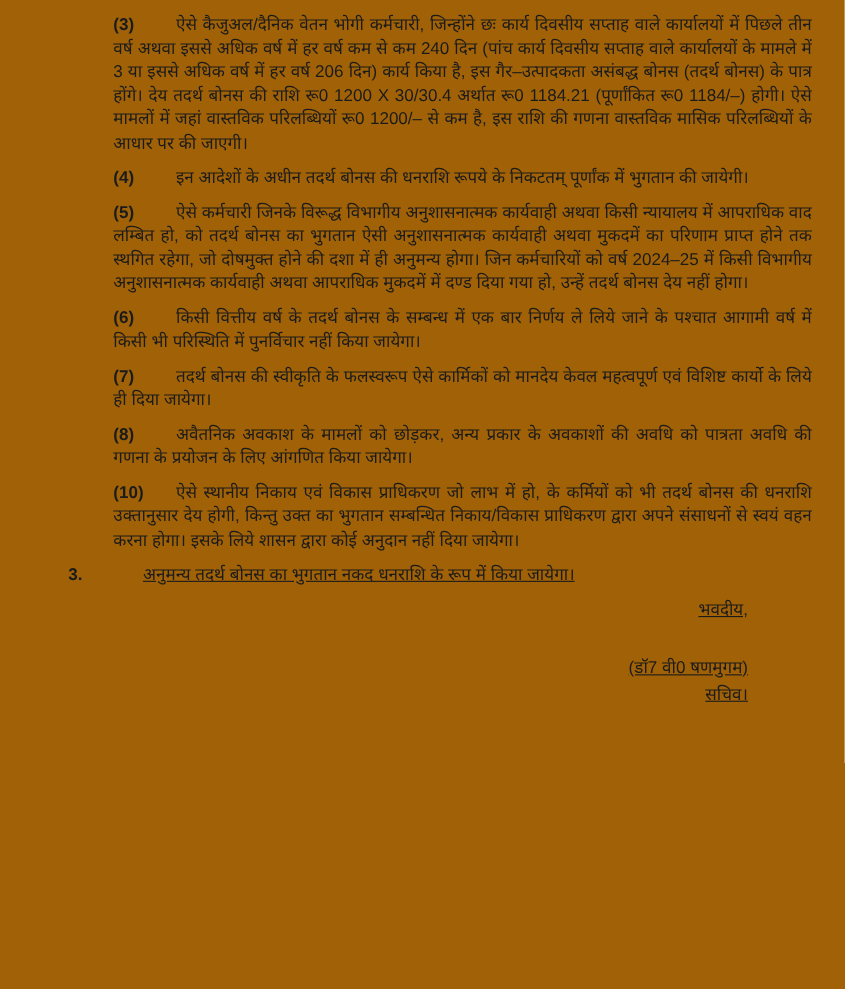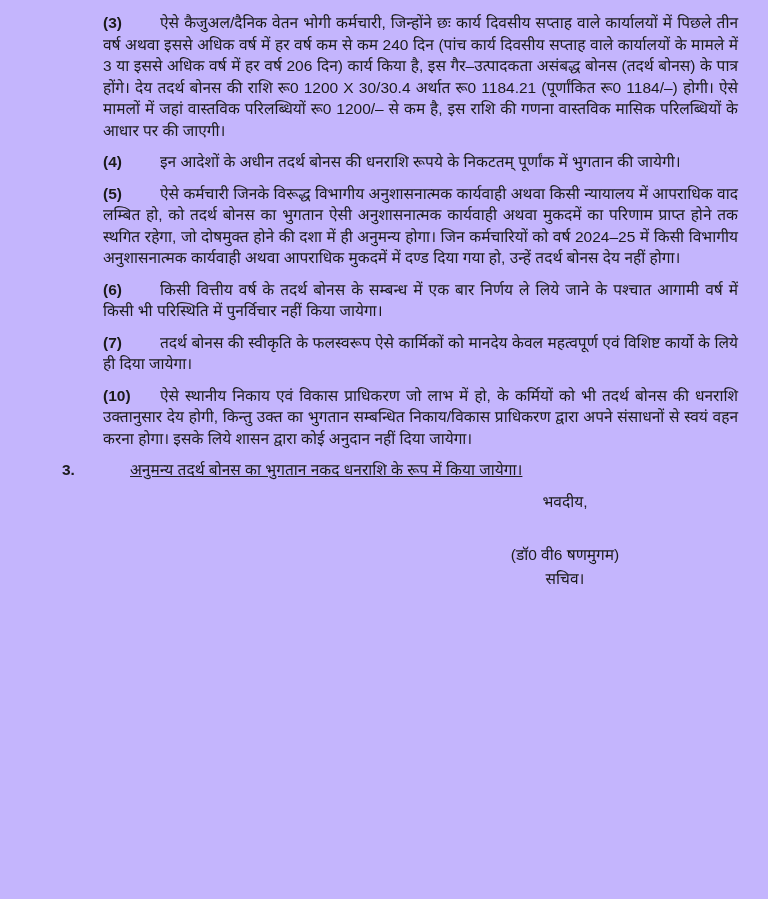--- a/index.html
+++ b/index.html
@@ -5,21 +5,21 @@
   html, body {
     margin: 0;
     padding: 0;
     background: #ffffff;
   }
   .page {
     position: relative;
     width: 768px;
     height: 899px;
     box-sizing: border-box;
-    background: #c4b5fd;
+    background: #a16207;
     color: #1b1b1b;
     font-family: "Liberation Sans", "DejaVu Sans", sans-serif;
     font-size: 15.5px;
     line-height: 21.5px;
     padding: 12px 30px 0 62px;
     overflow: hidden;
   }
   .sub-para {
     margin: 0 0 10px 41px;
     text-align: justify;
@@ -34,21 +34,22 @@
     width: 57px;
     font-weight: bold;
     text-align: left;
   }
   .main-para .para-num {
     width: 68px;
   }
   .closing {
     width: 230px;
     margin: 2px 58px 0 auto;
-    text-align: center;
+    text-align: right;
+    text-decoration: underline;
   }
   .valediction {
     margin: 0 0 32px 0;
   }
   .signatory-name {
     margin: 0;
     white-space: nowrap;
   }
   .signatory-title {
     margin: 2px 0 16px 0;
@@ -62,26 +63,27 @@
   <p class="sub-para"><span class="para-num">(3)</span><span>ऐसे कैजुअल/दैनिक वेतन भोगी कर्मचारी, जिन्होंने छः कार्य दिवसीय सप्ताह वाले कार्यालयों में पिछले तीन वर्ष अथवा इससे अधिक वर्ष में हर वर्ष कम से कम 240 दिन (पांच कार्य दिवसीय सप्ताह वाले कार्यालयों के मामले में 3 या इससे अधिक वर्ष में हर वर्ष 206 दिन) कार्य किया है, इस गैर–उत्पादकता असंबद्ध बोनस (तदर्थ बोनस) के पात्र होंगे। देय तदर्थ बोनस की राशि रू0 1200 X 30/30.4 अर्थात रू0 1184.21 (पूर्णांकित रू0 1184/–) होगी। ऐसे मामलों में जहां वास्तविक परिलब्धियों रू0 1200/– से कम है, इस राशि की गणना वास्तविक मासिक परिलब्धियों के आधार पर की जाएगी।</span></p>
 
   <p class="sub-para"><span class="para-num">(4)</span><span>इन आदेशों के अधीन तदर्थ बोनस की धनराशि रूपये के निकटतम् पूर्णांक में भुगतान की जायेगी।</span></p>
 
   <p class="sub-para"><span class="para-num">(5)</span><span>ऐसे कर्मचारी जिनके विरूद्ध विभागीय अनुशासनात्मक कार्यवाही अथवा किसी न्यायालय में आपराधिक वाद लम्बित हो, को तदर्थ बोनस का भुगतान ऐसी अनुशासनात्मक कार्यवाही अथवा मुकदमें का परिणाम प्राप्त होने तक स्थगित रहेगा, जो दोषमुक्त होने की दशा में ही अनुमन्य होगा। जिन कर्मचारियों को वर्ष 2024–25 में किसी विभागीय अनुशासनात्मक कार्यवाही अथवा आपराधिक मुकदमें में दण्ड दिया गया हो, उन्हें तदर्थ बोनस देय नहीं होगा।</span></p>
 
   <p class="sub-para"><span class="para-num">(6)</span><span>किसी वित्तीय वर्ष के तदर्थ बोनस के सम्बन्ध में एक बार निर्णय ले लिये जाने के पश्चात आगामी वर्ष में किसी भी परिस्थिति में पुनर्विचार नहीं किया जायेगा।</span></p>
 
   <p class="sub-para"><span class="para-num">(7)</span><span>तदर्थ बोनस की स्वीकृति के फलस्वरूप ऐसे कार्मिकों को मानदेय केवल महत्वपूर्ण एवं विशिष्ट कार्यो के लिये ही दिया जायेगा।</span></p>
 
+  <p class="sub-para"><span class="para-num">(8)</span><span>अवैतनिक अवकाश के मामलों को छोड़कर, अन्य प्रकार के अवकाशों की अवधि को पात्रता अवधि की गणना के प्रयोजन के लिए आंगणित किया जायेगा।</span></p>
 
 
   <p class="sub-para"><span class="para-num">(10)</span><span>ऐसे स्थानीय निकाय एवं विकास प्राधिकरण जो लाभ में हो, के कर्मियों को भी तदर्थ बोनस की धनराशि उक्तानुसार देय होगी, किन्तु उक्त का भुगतान सम्बन्धित निकाय/विकास प्राधिकरण द्वारा अपने संसाधनों से स्वयं वहन करना होगा। इसके लिये शासन द्वारा कोई अनुदान नहीं दिया जायेगा।</span></p>
 
   <p class="main-para"><span class="para-num">3.</span><span>अनुमन्य तदर्थ बोनस का भुगतान नकद धनराशि के रूप में किया जायेगा।</span></p>
 
 
   <div class="closing">
     <p class="valediction">भवदीय,</p>
-    <p class="signatory-name">(डॉ0 वी6 षणमुगम)</p>
+    <p class="signatory-name">(डॉ7 वी0 षणमुगम)</p>
     <p class="signatory-title">सचिव।</p>
   </div>
 
 </div>
 
 </body></html>

